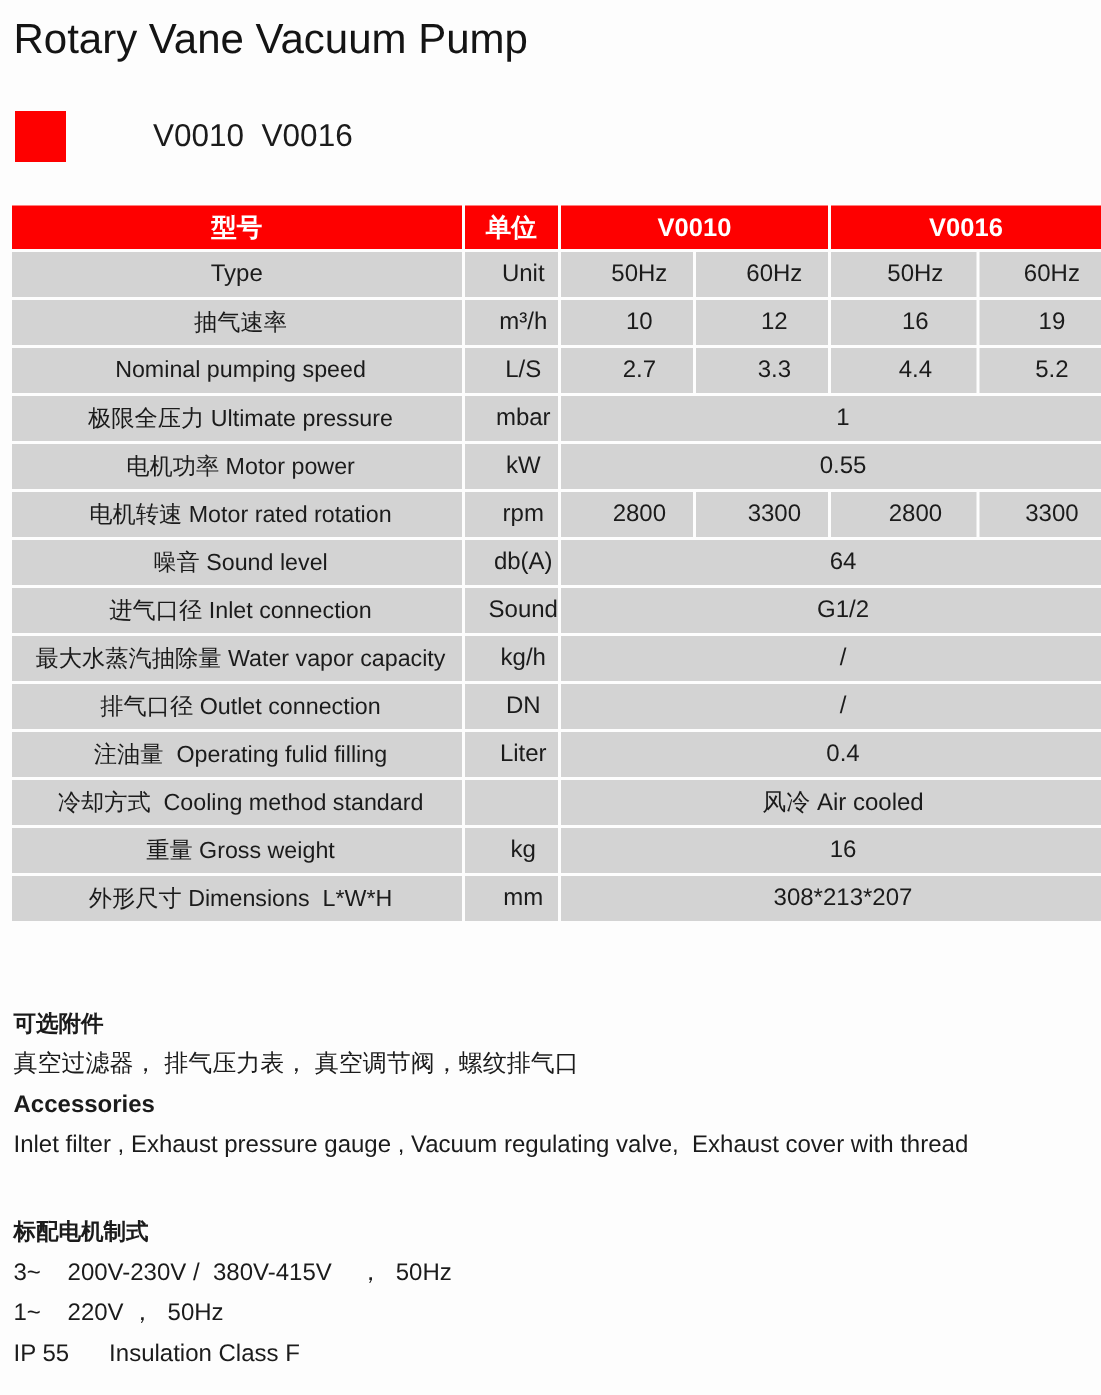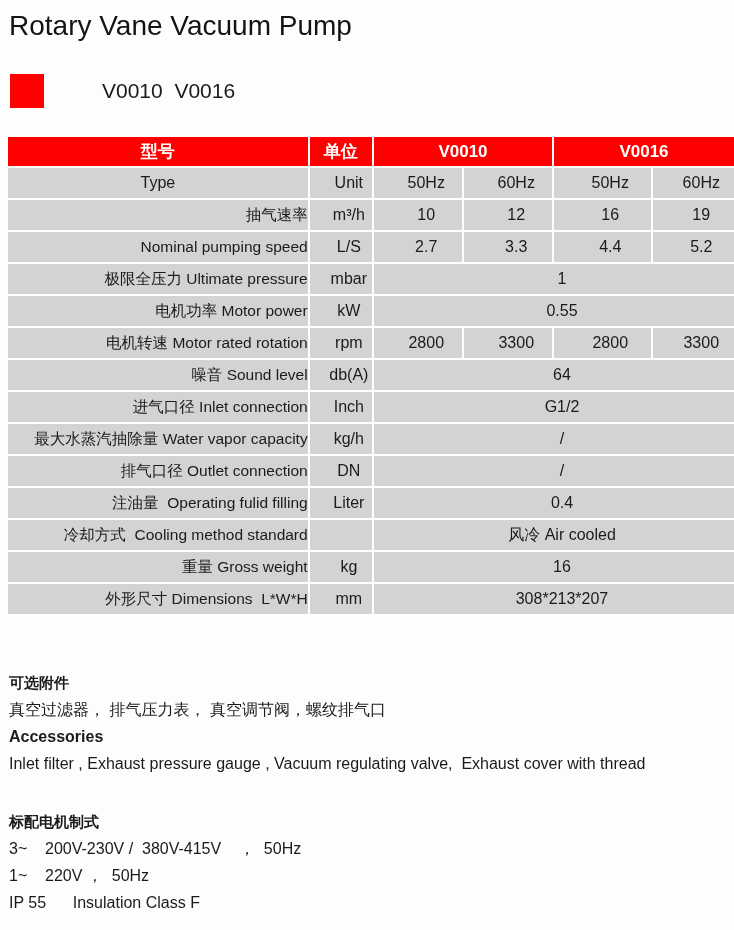--- a/index.html
+++ b/index.html
@@ -63,21 +63,21 @@
   }
   .spec-table td.c {
     background: #d3d3d3;
     height: 30px;
     font-size: 16px;
     text-align: center;
     vertical-align: middle;
     padding-left: 16px;
   }
   .spec-table td.label {
-    text-align: right;
+    text-align: center;
     padding-left: 5px;
     font-size: 15.5px;
   }
   .spec-table td.center { text-align: center; padding-left: 0; font-size: 16px; }
 
   
   .section { margin-left: 9px; }
   .sec-accessories { margin-top: 58px; }
   .sec-motor { margin-top: 41px; }
   .sec-heading {
@@ -166,21 +166,21 @@
       <td class="c">2800</td>
       <td class="c">3300</td>
     </tr>
     <tr>
       <td class="c label">噪音 Sound level</td>
       <td class="c">db(A)</td>
       <td class="c" colspan="4">64</td>
     </tr>
     <tr>
       <td class="c label">进气口径 Inlet connection</td>
-      <td class="c">Inch</td>
+      <td class="c">Sound</td>
       <td class="c" colspan="4">G1/2</td>
     </tr>
     <tr>
       <td class="c label">最大水蒸汽抽除量 Water vapor capacity</td>
       <td class="c">kg/h</td>
       <td class="c" colspan="4">/</td>
     </tr>
     <tr>
       <td class="c label">排气口径 Outlet connection</td>
       <td class="c">DN</td>

